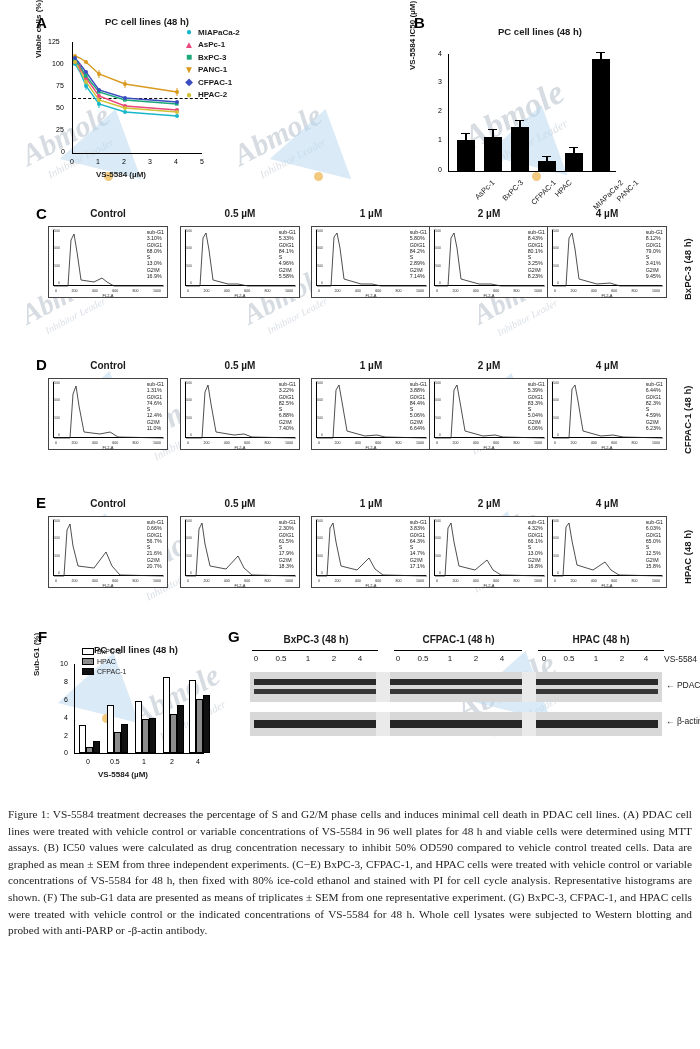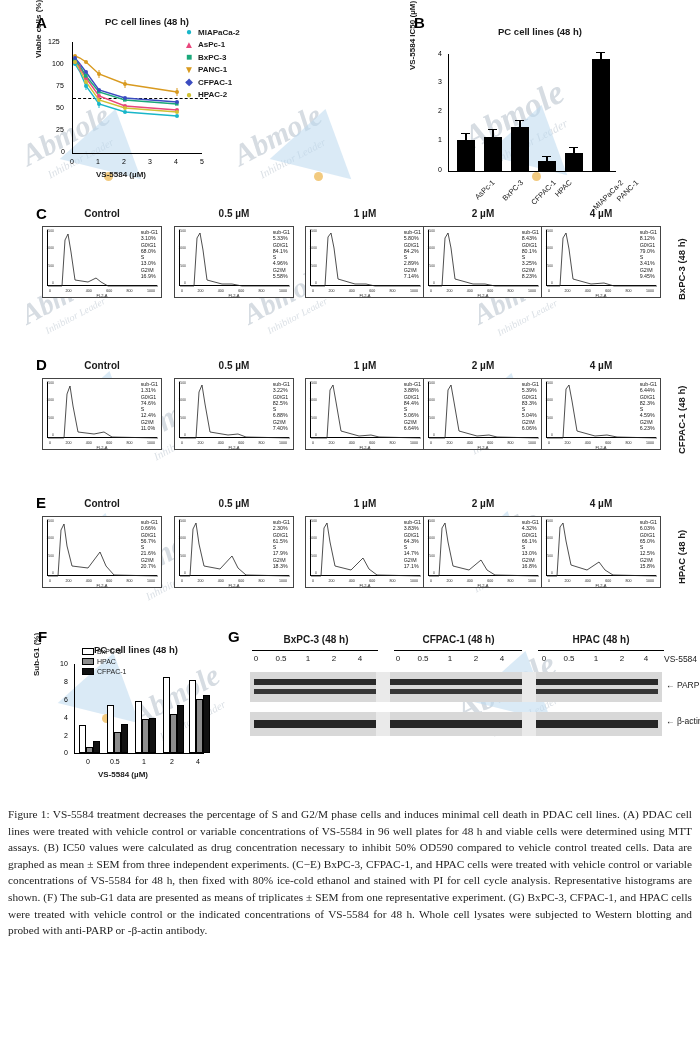--- a/index.html
+++ b/index.html
@@ -71,21 +71,21 @@
   .ebar { position:absolute; width:1.2px; background:#000; }
   .ecap { position:absolute; height:1.2px; width:9px; background:#000; }
   .ylab-B { position:absolute; left:8px; top:52px; font-size:8px; font-weight:bold;
             font-family:"Liberation Sans", sans-serif;
             transform:rotate(-90deg); transform-origin:left top; white-space:nowrap; }
   .xtickB { position:absolute; font-size:7.5px; font-family:"Liberation Sans", sans-serif;
             transform:rotate(-45deg); transform-origin:right top; white-space:nowrap;
             text-align:right; }
 
   
-  .facs-row { position:absolute; left:24px; width:660px; }
+  .facs-row { position:absolute; left:30px; width:660px; }
   .facs-head { position:absolute; font-size:10px; font-weight:bold;
                font-family:"Liberation Sans", sans-serif; text-align:center; width:120px; }
   .facs-box { position:absolute; width:120px; height:72px;
               border:1px solid #444; background:#fff; }
   .facs-box .inner { position:absolute; left:4px; top:3px; right:4px; bottom:11px;
                      border-left:1px solid #000; border-bottom:1px solid #000; }
   .facs-stats { position:absolute; right:3px; top:2px; font-size:5.3px;
                 line-height:1.18; font-family:"Liberation Sans", sans-serif;
                 text-align:left; }
   .facs-xax { position:absolute; left:6px; right:6px; bottom:4px;
@@ -968,21 +968,21 @@
     <div class="blot-name" style="left:418px; top:24px;">VS-5584 (µM)</div>
 
     <div style="position:absolute; left:4px; top:42px; width:412px; height:30px; background:#d8d8d8;">
       <div class="blot-band" style="left:4px;  top:7px;  width:404px; height:6px; opacity:.92;"></div>
       <div class="blot-band" style="left:4px;  top:17px; width:404px; height:5px; opacity:.85;"></div>
       <div class="blot-band" style="left:126px; top:0px; width:14px; height:30px; background:#eaeaea;"></div>
       <div class="blot-band" style="left:272px; top:0px; width:14px; height:30px; background:#eaeaea;"></div>
     </div>
     <div class="blot-name" style="left:420px; top:50px;">
       <span>←</span>
-      <span>PARP</span>
+      <span>PDAC</span>
     </div>
 
     <div style="position:absolute; left:4px; top:82px; width:412px; height:24px; background:#d8d8d8;">
       <div class="blot-band" style="left:4px; top:8px; width:404px; height:8px; opacity:.95;"></div>
       <div class="blot-band" style="left:126px; top:0px; width:14px; height:24px; background:#eaeaea;"></div>
       <div class="blot-band" style="left:272px; top:0px; width:14px; height:24px; background:#eaeaea;"></div>
     </div>
     <div class="blot-name" style="left:420px; top:86px;">
       <span>←</span>
       <span>β-actin</span>

